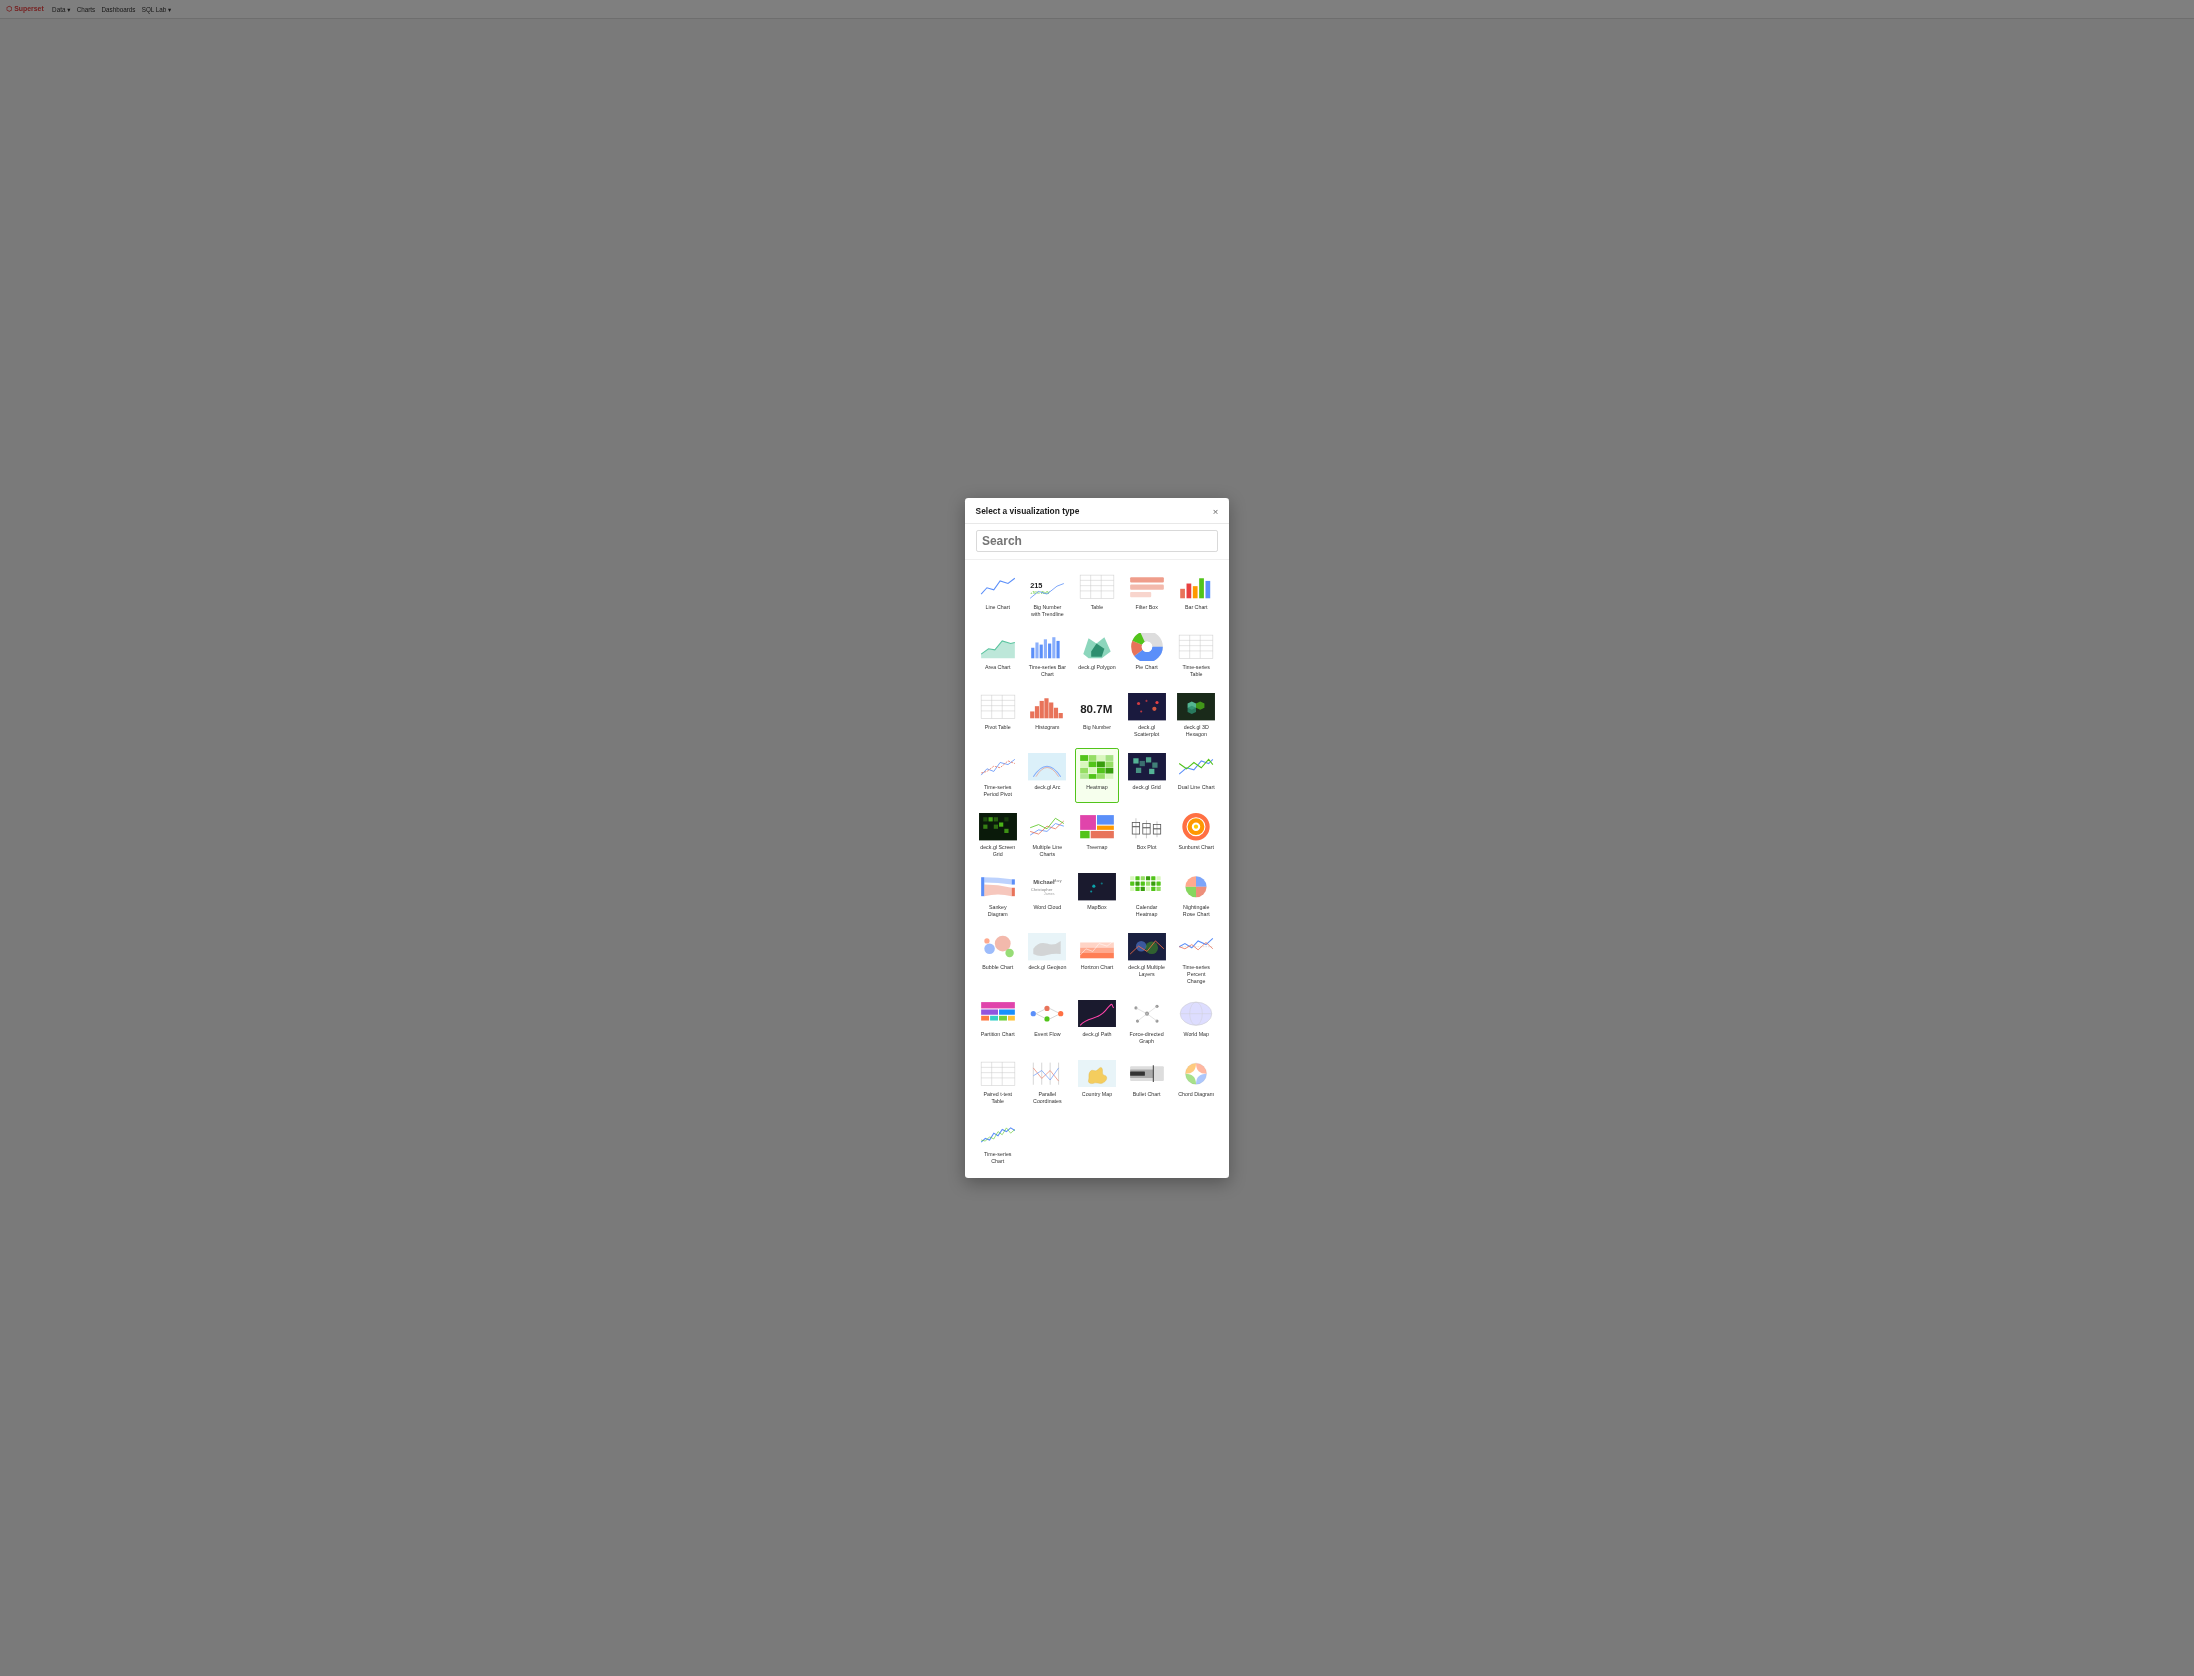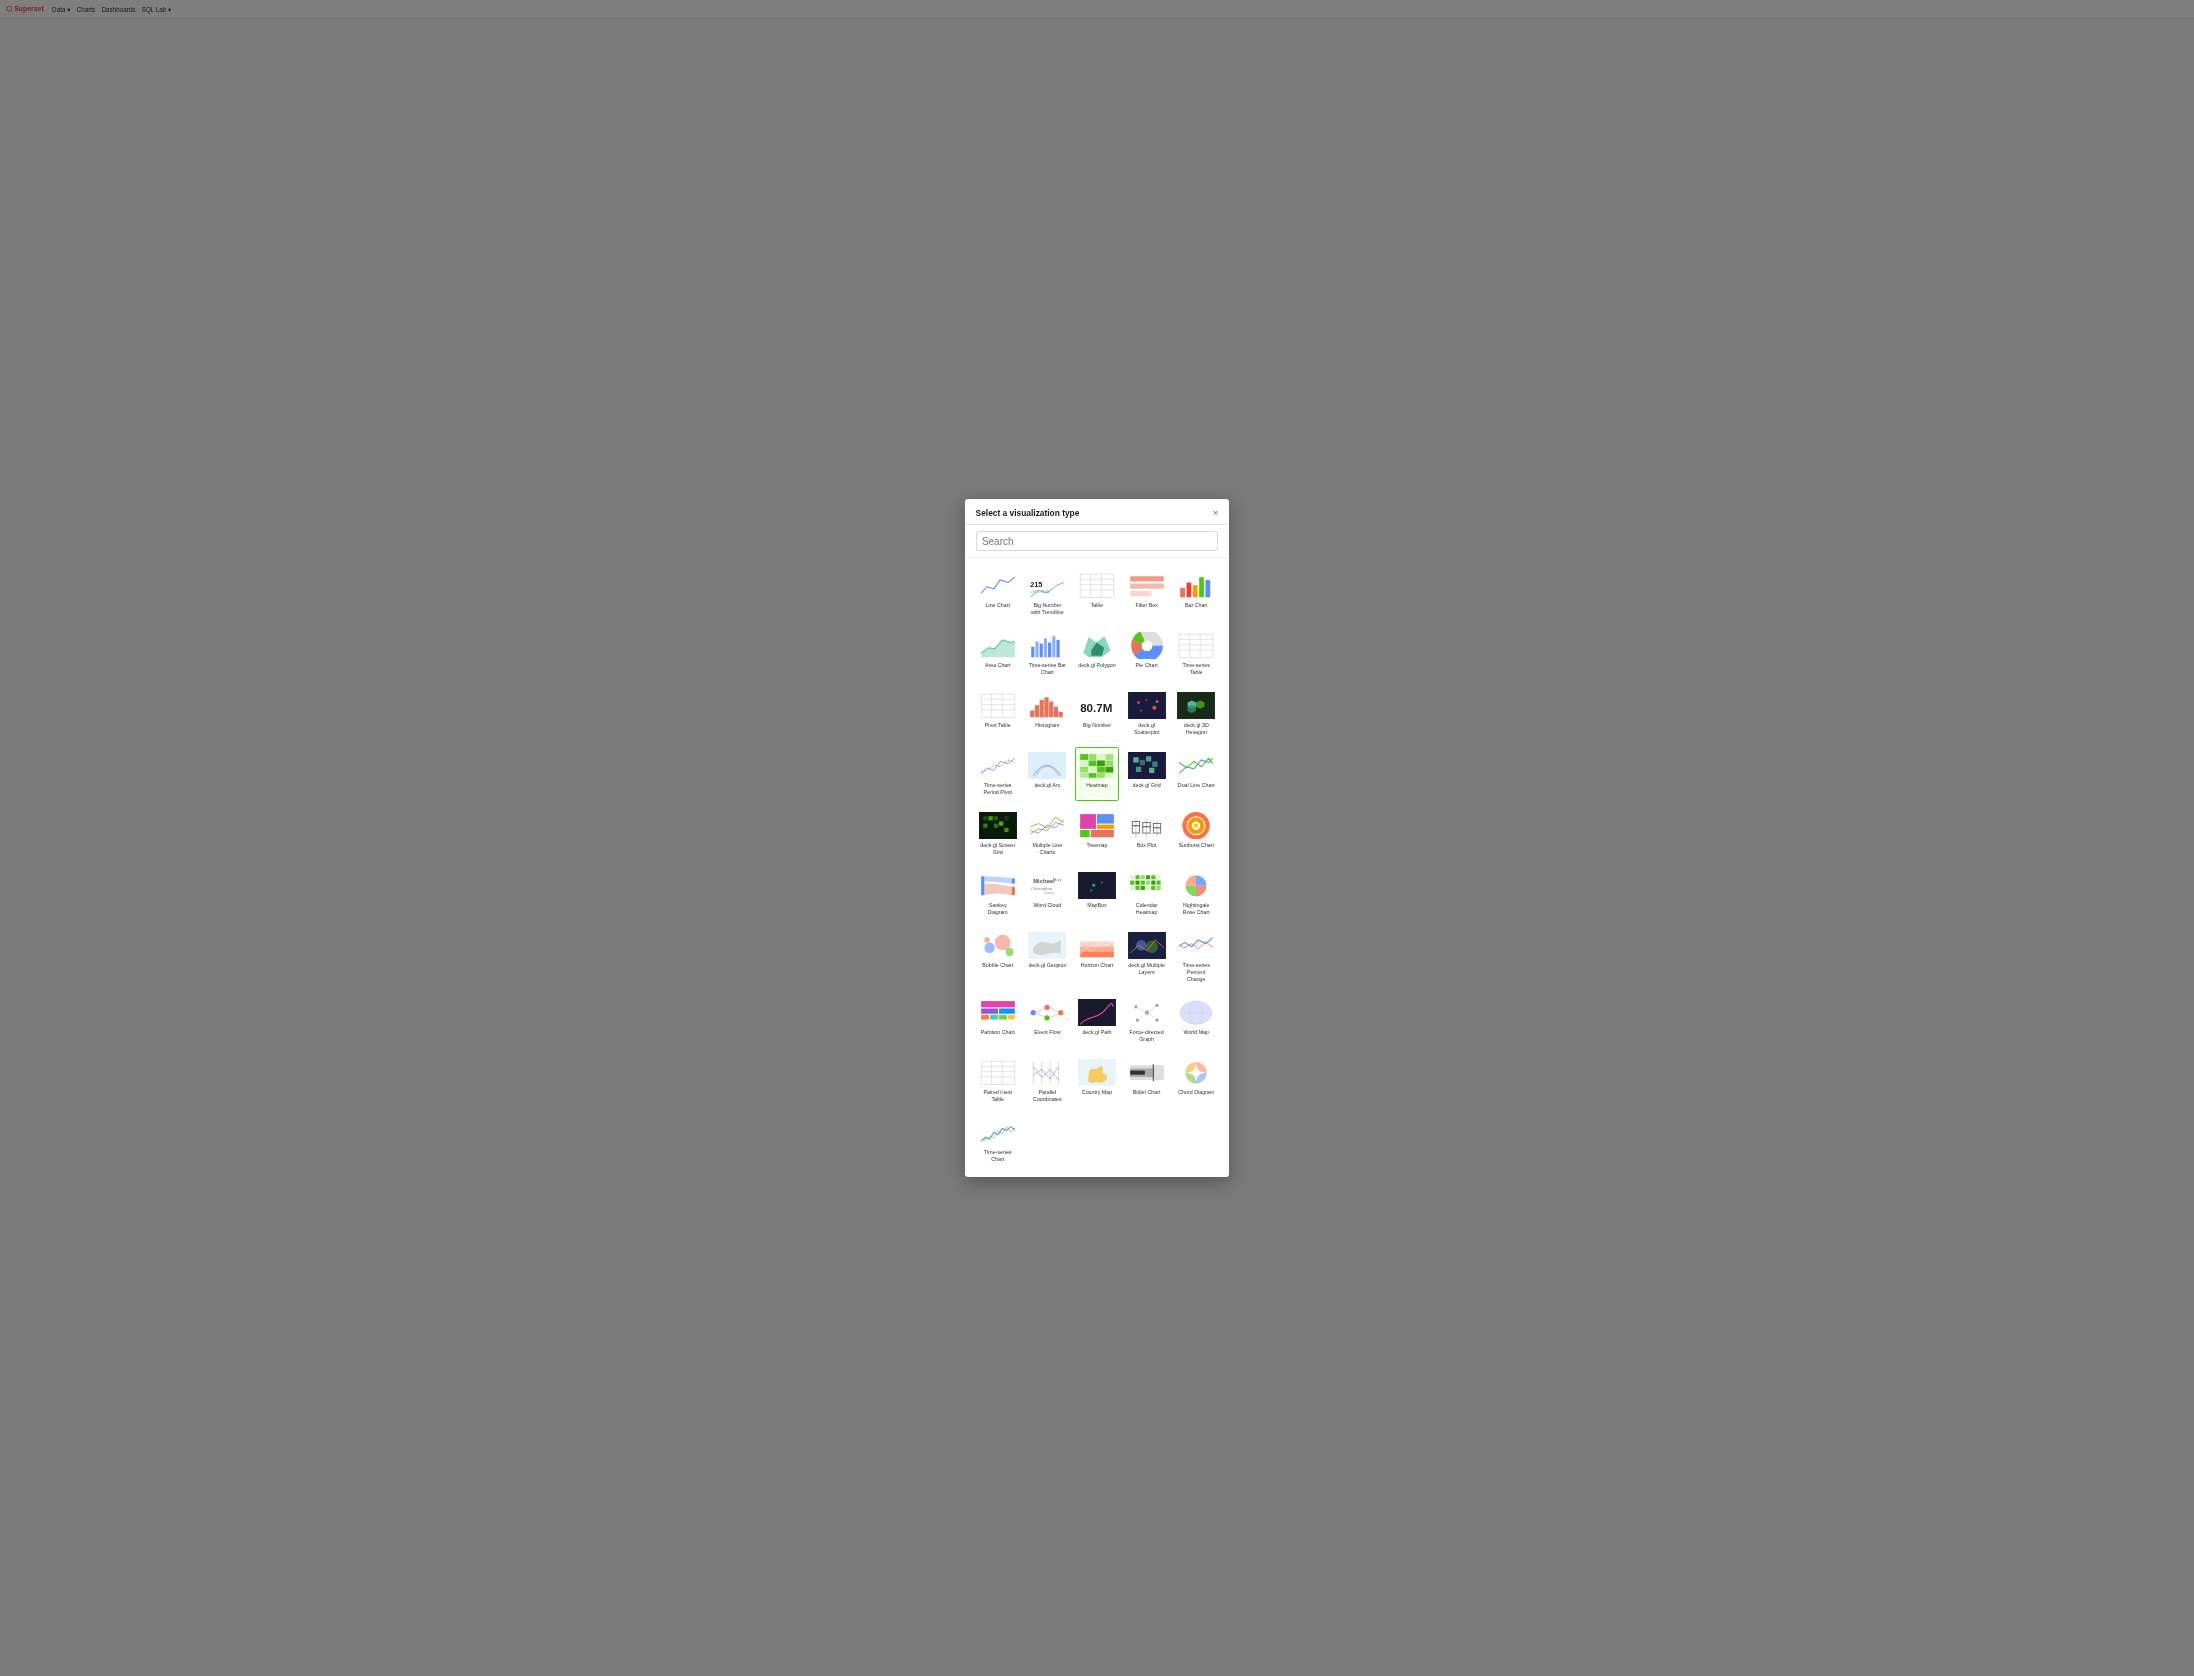--- a/index.html
+++ b/index.html
@@ -37,22 +37,23 @@
     }
 
     .modal-search {
       padding: 6.3px 10.6px;
       border-bottom: 0.5px solid #f0f0f0;
     }
 
     .modal-search input {
       width: 100%; padding: 3.2px 5.3px;
       border: 0.5px solid #d9d9d9; border-radius: 2.1px;
-      font-size: 10px; color: #333;
+      font-size: 12px; color: #333;
       outline: none;
+      font-weight: bold;
     }
 
     .modal-body {
       overflow-y: auto; padding: 8.4px 10.6px;
       flex: 1;
     }
 
     .viz-grid {
       display: grid;
       grid-template-columns: repeat(5, 1fr);

